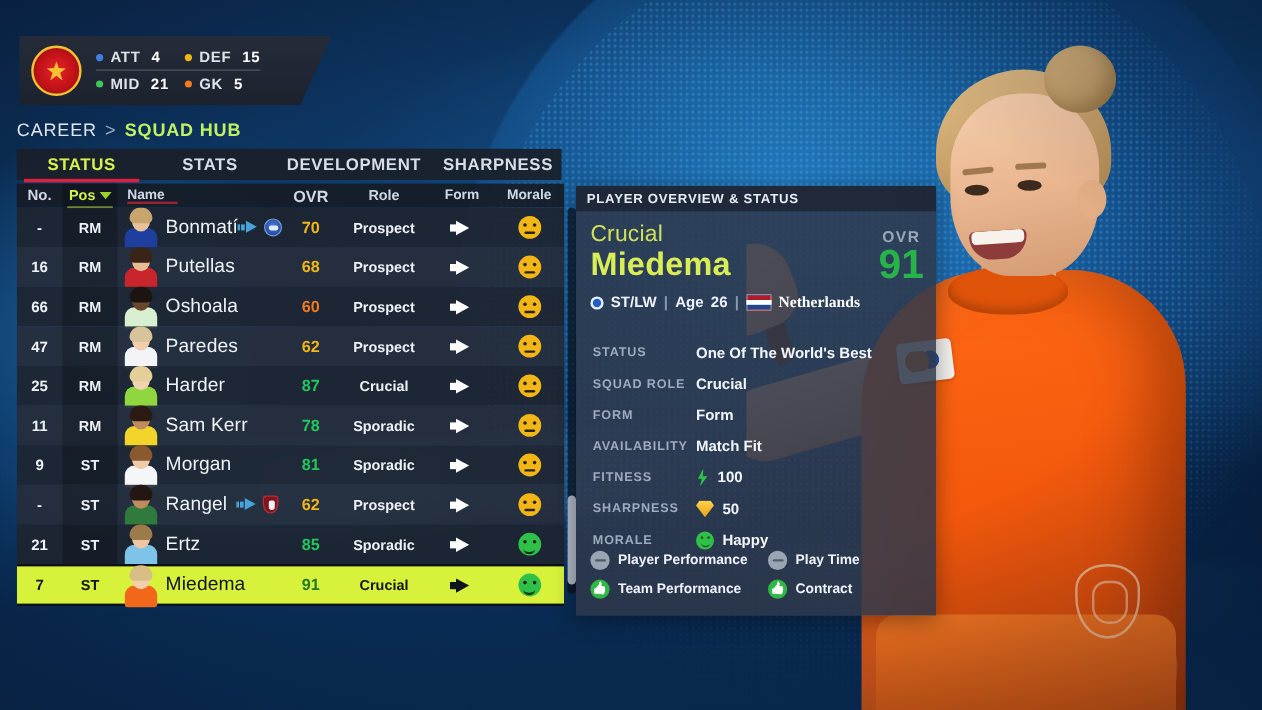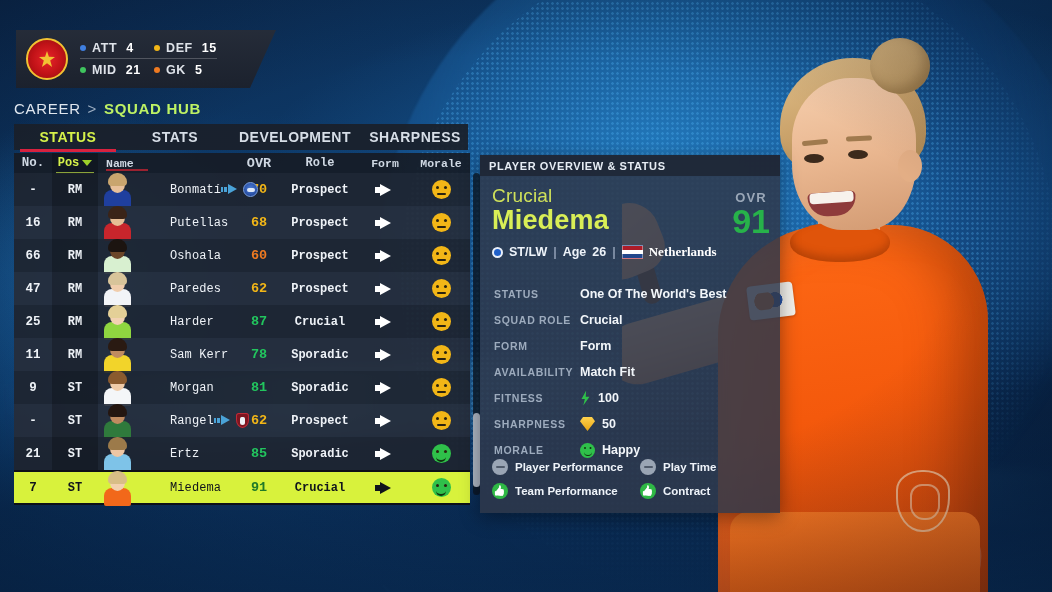--- a/index.html
+++ b/index.html
@@ -299,21 +299,21 @@
   .tab.t3 { width: 106px; }
   .tab.active { color: #d6f24a; }
   .tab.active::after {
     content: ""; position: absolute; left: 6px; right: 6px; bottom: -2px;
     height: 3px; background: #d8223f;
   }
 
   
   .table {
     position: absolute; left: 14px; top: 153px;
-    width: 456px; height: 360px; font-family: Liberation Mono, monospace;
+    width: 456px; height: 360px;
   }
   .thead {
     display: flex; align-items: center;
     height: 20px;
     font-size: 11.5px; font-weight: bold;
     color: #cfd8e3;
     background: rgba(22,27,36,.9);
   }
   .th { display: flex; align-items: center; position: relative; }
   .th.c-no   { width: 38px; justify-content: center; }
@@ -368,21 +368,21 @@
     width: 15px; height: 17px; border-radius: 50%;
   }
   .face .fhair {
     position: absolute; left: 6px; top: 0px;
     width: 19px; height: 13px; border-radius: 9px 9px 4px 4px;
   }
   .face .fbody {
     position: absolute; left: 2px; top: 17px;
     width: 27px; height: 18px; border-radius: 8px 8px 2px 2px;
   }
-  .pname { font-size: 12px; letter-spacing: .1px; white-space: nowrap; margin-left: 32px; }
+  .pname { font-size: 16px; letter-spacing: .1px; white-space: nowrap; }
   .row.selected .pname { font-weight: normal; }
 
   .name-icons {
     margin-left: auto; margin-right: 4px;
     display: flex; align-items: center; gap: 4px;
   }
   .ico-transfer {
     width: 18px; height: 11px; position: relative; flex: 0 0 auto;
   }
   .ico-transfer::before {

